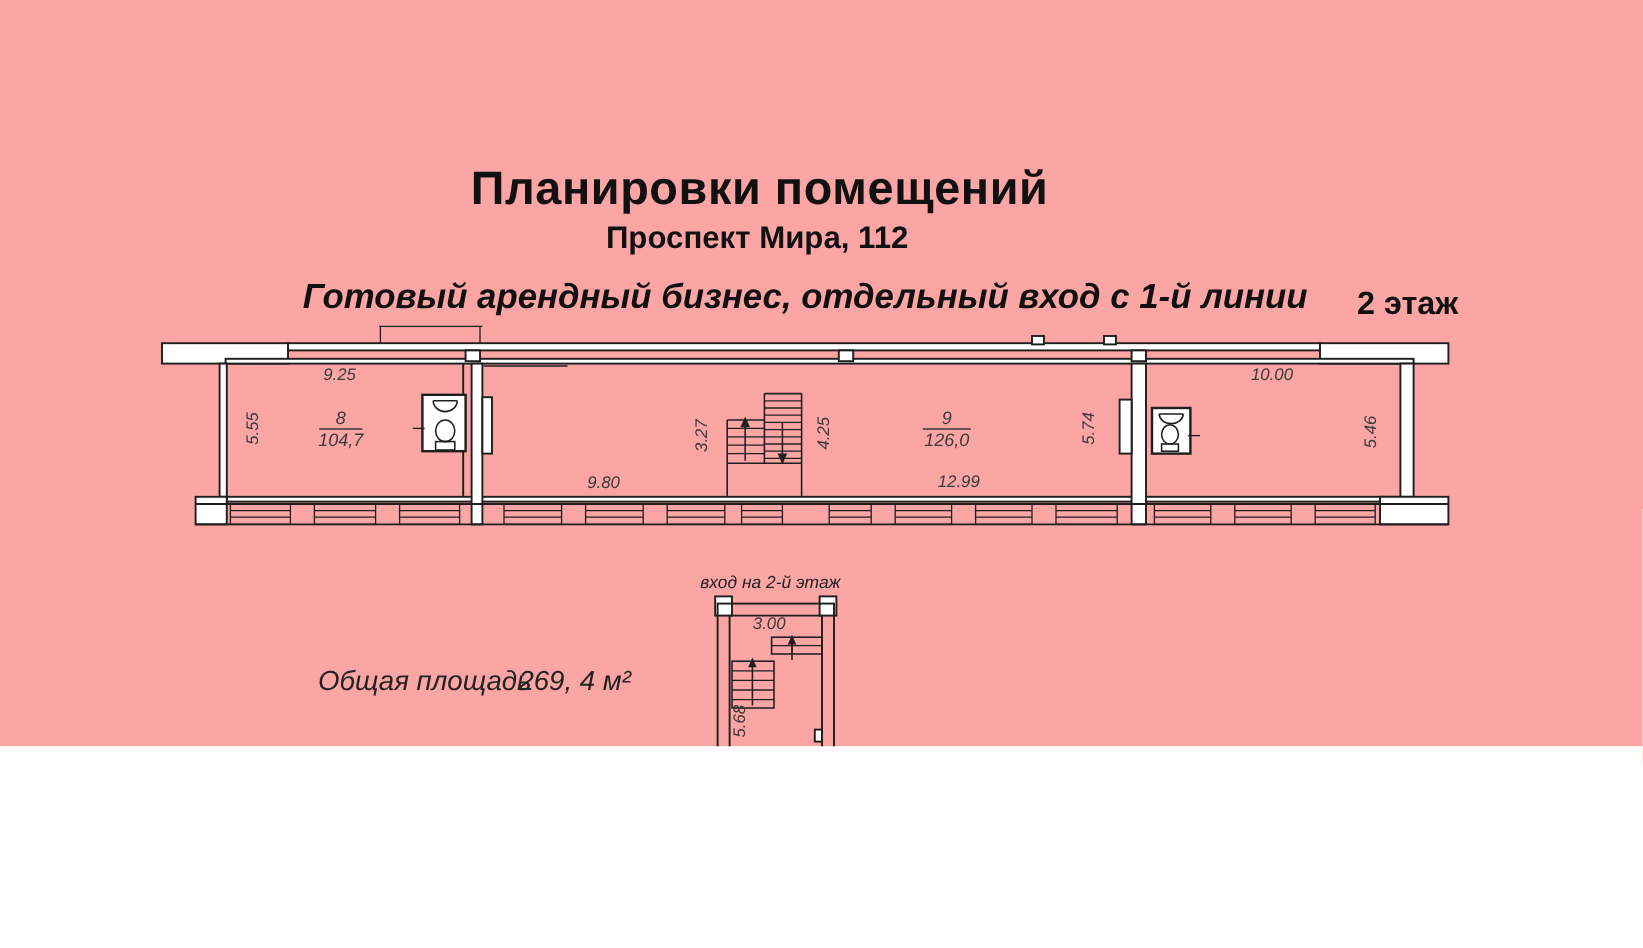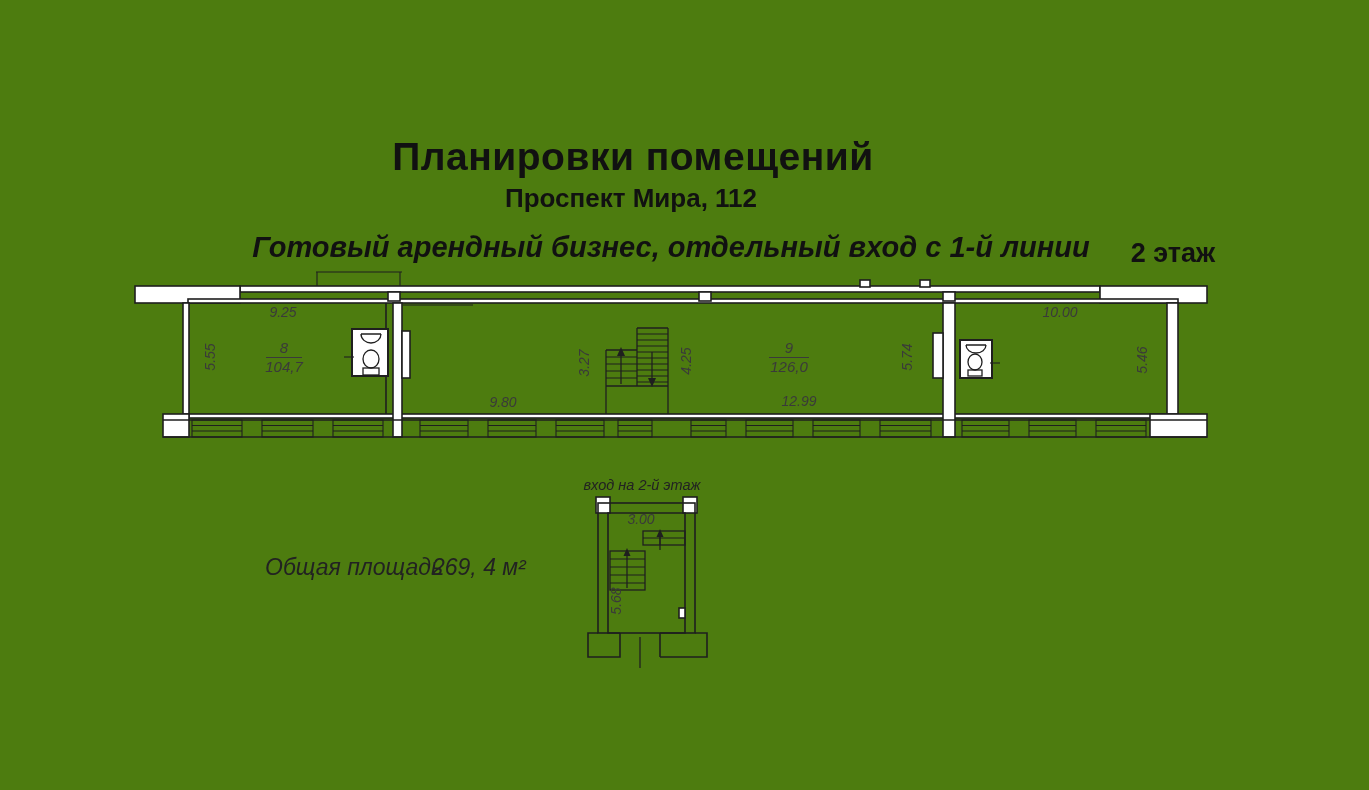--- a/index.html
+++ b/index.html
@@ -1,16 +1,16 @@
 <!DOCTYPE html>
 <html><head>
 <meta charset="utf-8">
 <style>
   html,body{margin:0;padding:0;background:#ffffff;}
-  .page{position:relative;width:1369px;height:790px;background:#4d7c0f;overflow:hidden;
+  .page{position:relative;width:1369px;height:622px;background:#fca5a5;overflow:hidden;
         font-family:"Liberation Sans",sans-serif;}
   svg text{font-family:"Liberation Sans",sans-serif;}
   .t-title{font-size:39px;font-weight:bold;fill:#111;letter-spacing:.5px;}
   .t-sub{font-size:26px;font-weight:bold;fill:#111;}
   .t-tag{font-size:29px;font-weight:bold;font-style:italic;fill:#111;}
   .t-floor{font-size:27px;font-weight:bold;fill:#111;}
   .t-area{font-size:23px;font-style:italic;fill:#222;}
   .t-dim{font-size:14px;font-style:italic;fill:#3a3a3a;}
   .t-room{font-size:15px;font-style:italic;fill:#3a3a3a;}
   .t-entry{font-size:14.5px;font-style:italic;fill:#222;}

